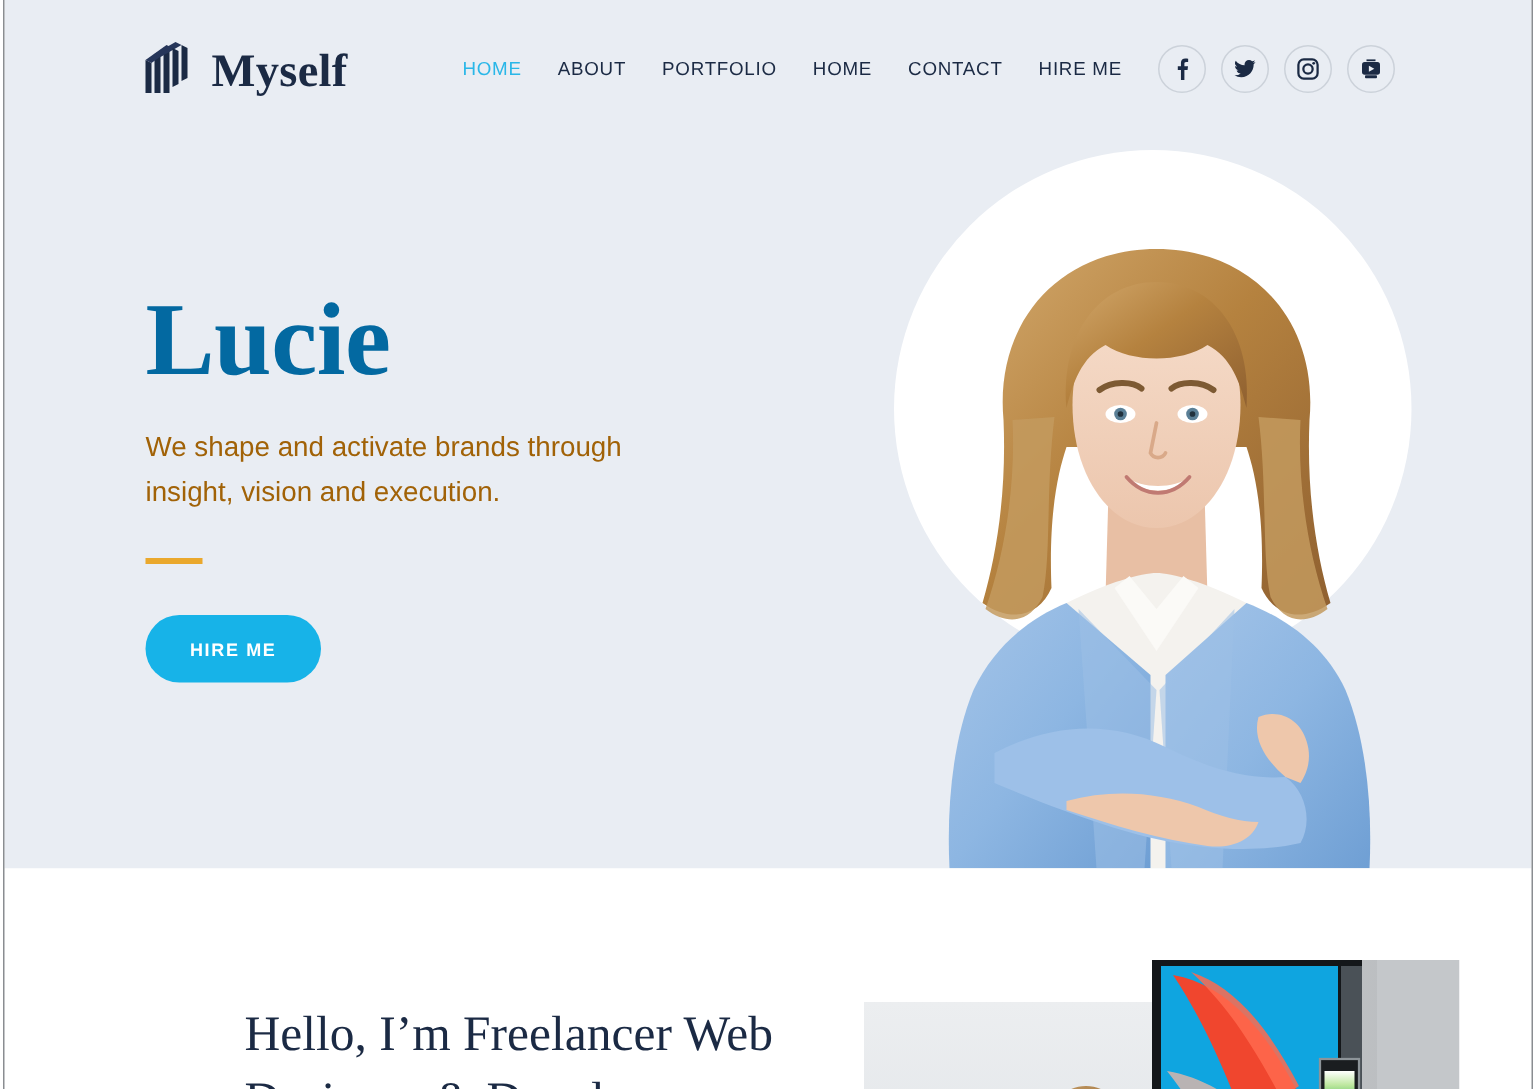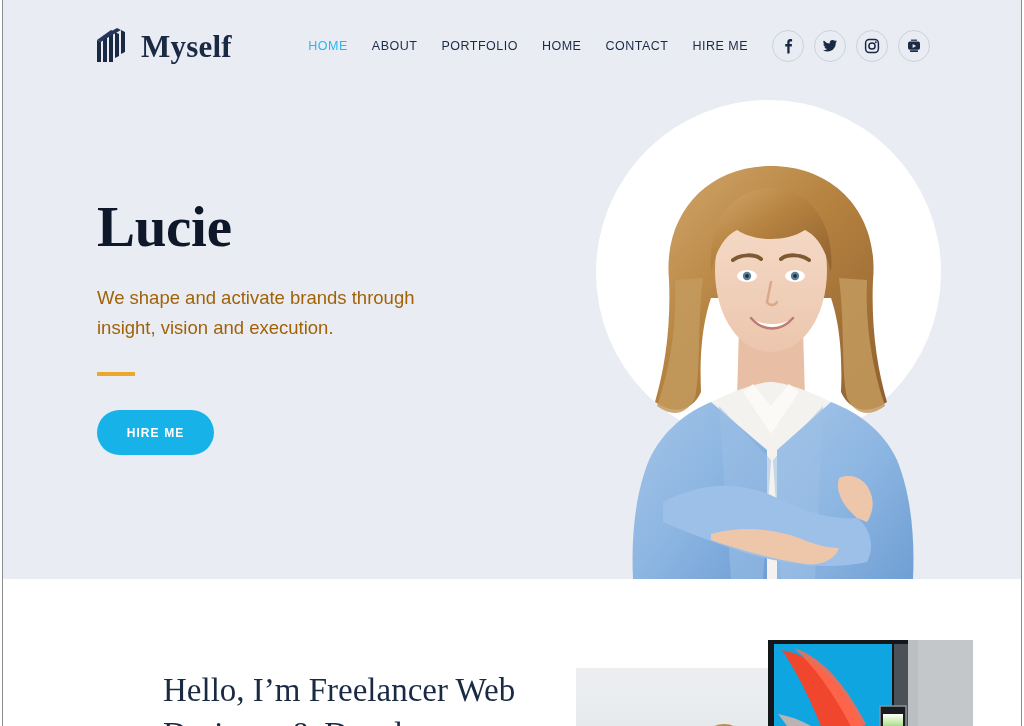--- a/index.html
+++ b/index.html
@@ -121,23 +121,23 @@
     position: absolute;
     left: 94px;
     top: 198px;
     width: 470px;
     z-index: 10;
   }
 
   .hero-title {
     font-family: "Liberation Serif", serif;
     font-weight: 700;
-    font-size: 57px;
+    font-size: 69px;
     line-height: 57px;
-    color: #0f172a;
+    color: #0369a1;
     letter-spacing: -0.3px;
   }
   .hero-title .line { display: block; }
 
   .hero-sub {
     margin-top: 28px;
     font-size: 18.5px;
     line-height: 30px;
     color: #a16207;
     max-width: 380px;

